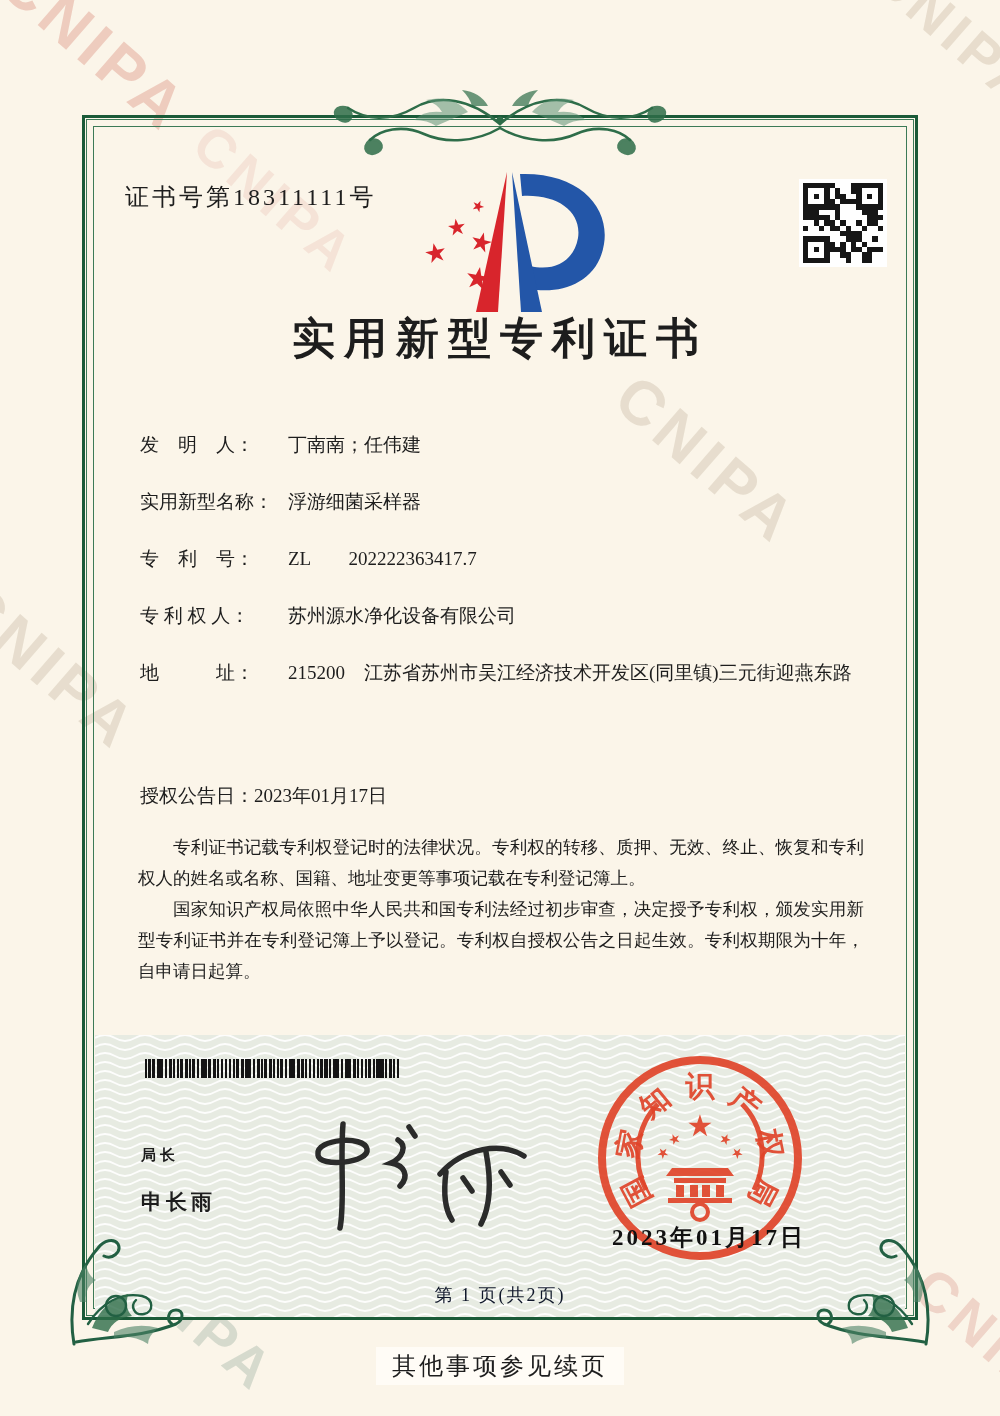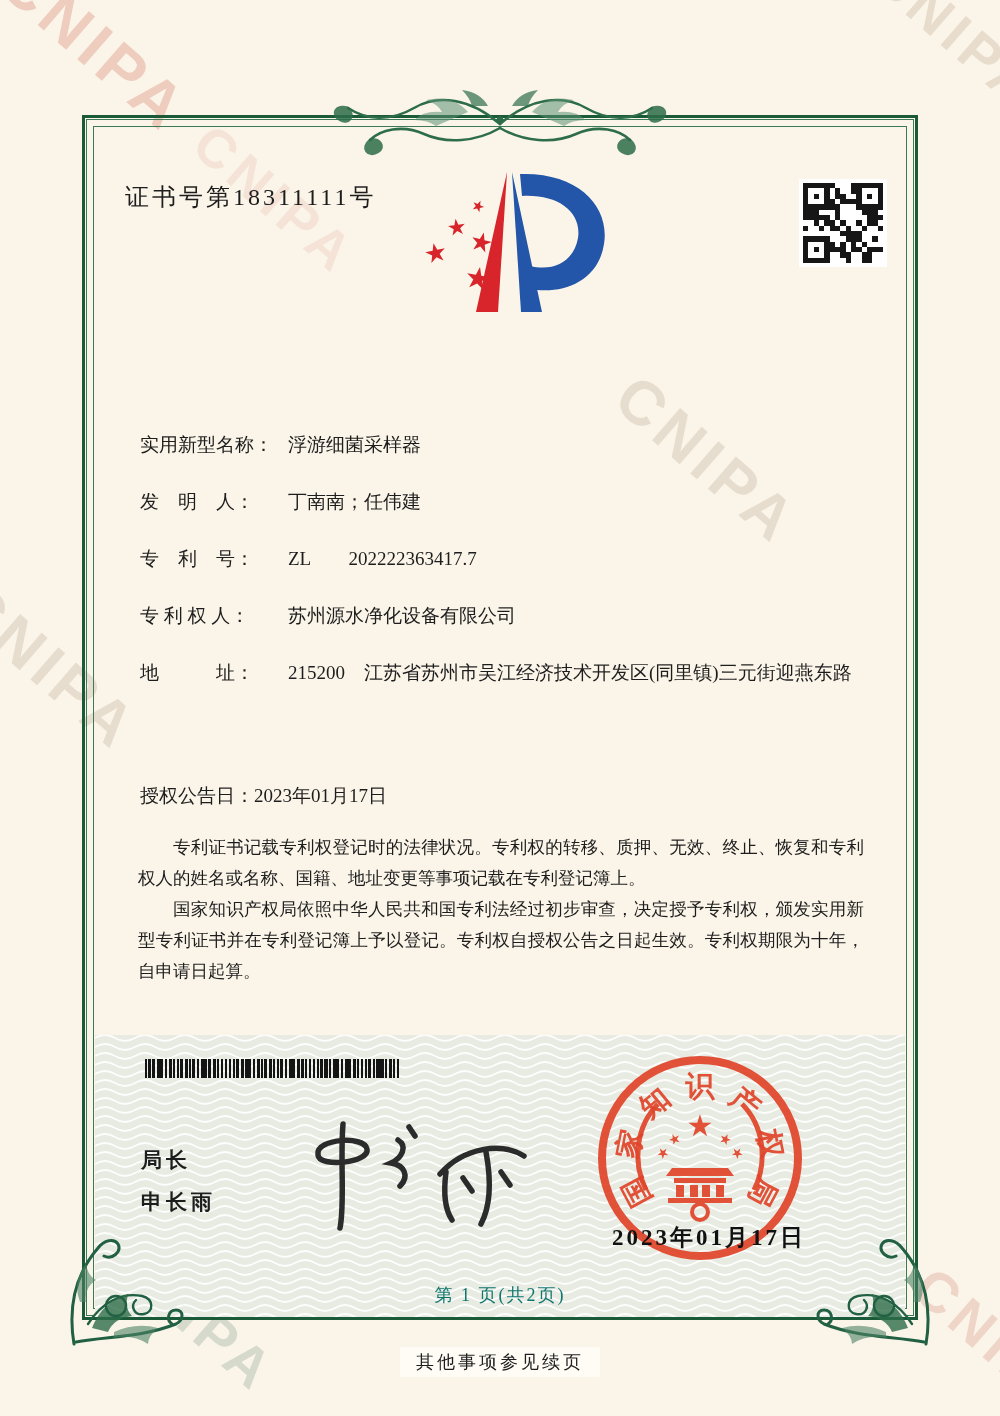--- a/index.html
+++ b/index.html
@@ -38,32 +38,32 @@
   .body-text p{margin:0; text-indent:2em;}
   
   .band{position:absolute; left:95px; top:1035px; width:810px; height:282px; overflow:hidden;}
   .band svg{display:block;}
   .barcode{position:absolute; left:145px; top:1059px; width:256px; height:19px;
     background-image:
       repeating-linear-gradient(90deg,#141414 0 2px,rgba(0,0,0,0) 2px 4px),
       repeating-linear-gradient(90deg,#141414 0 1px,rgba(0,0,0,0) 1px 7px),
       repeating-linear-gradient(90deg,rgba(0,0,0,0) 0 3px,#141414 3px 5px,rgba(0,0,0,0) 5px 11px);
   }
-  .sig-title{position:absolute; left:141px; top:1146px; font-size:21px; font-weight:700;
+  .sig-title{position:absolute; left:141px; top:1146px; font-size:15px; font-weight:700;
     font-family:Liberation Mono, monospace; letter-spacing:4px;}
   .sig-name{position:absolute; left:141px; top:1188px; font-size:21px; font-weight:700;
     font-family:Liberation Mono, monospace; letter-spacing:4px;text-align:right;}
   .signature{position:absolute; left:288px; top:1112px;}
   .seal{position:absolute; left:594px; top:1052px; width:212px; height:212px;}
   .seal-date{position:absolute; left:612px; top:1222px; font-size:23px; letter-spacing:3px;
     color:#111; font-weight:600;}
   .page-footer{position:absolute; left:0; top:1283px; width:100%; text-align:center;
-    font-size:18px; letter-spacing:2px; color:#0f766e;}
+    font-size:18px; letter-spacing:2px; color:#0f172a;}
   .cont-note{position:absolute; left:50%; top:1347px; transform:translateX(-50%);
-    font-size:18px; letter-spacing:3px; background:rgba(255,253,248,.85); padding:3px 16px;font-family:Liberation Serif, serif;}
+    font-size:24px; letter-spacing:3px; background:rgba(255,253,248,.85); padding:3px 16px;font-family:Liberation Serif, serif;}
   .orn{position:absolute; pointer-events:none;}
 </style>
 </head>
 <body>
 
 <div class="page">
 
   <div class="wm" style="left:-18px;top:8px;font-size:64px;color:rgba(214,125,108,0.34);">CNIPA</div>
   <div class="wm" style="left:178px;top:168px;font-size:54px;color:rgba(226,176,164,0.25);">CNIPA</div>
   <div class="wm" style="left:856px;top:0px;font-size:56px;color:rgba(204,188,168,0.42);">CNIPA</div>
@@ -295,29 +295,30 @@
         <rect x="14" y="1" width="1" height="1" fill="#161616"></rect>
         <rect x="14" y="2" width="1" height="1" fill="#161616"></rect>
         <rect x="14" y="3" width="1" height="1" fill="#161616"></rect>
         <rect x="14" y="4" width="1" height="1" fill="#161616"></rect>
         <rect x="14" y="6" width="1" height="1" fill="#161616"></rect>
         <rect x="14" y="8" width="1" height="1" fill="#161616"></rect>
         <rect x="14" y="12" width="1" height="1" fill="#161616"></rect>
       </svg>
   </div>
 
+  <div class="title">实用新型专利证书</div>
 
   <div class="fields">
+    <div class="frow">
+      <span class="flabel">发　明　人：</span>
+      <span class="fvalue">丁南南；任伟建</span>
+    </div>
     <div class="frow">
       <span class="flabel">实用新型名称：</span>
       <span class="fvalue">浮游细菌采样器</span>
-    </div>
-    <div class="frow">
-      <span class="flabel">发　明　人：</span>
-      <span class="fvalue">丁南南；任伟建</span>
     </div>
     <div class="frow">
       <span class="flabel">专　利　号：</span>
       <span class="fvalue">ZL　　202222363417.7</span>
     </div>
     <div class="frow">
       <span class="flabel">专 利 权 人：</span>
       <span class="fvalue">苏州源水净化设备有限公司</span>
     </div>
     <div class="frow">

